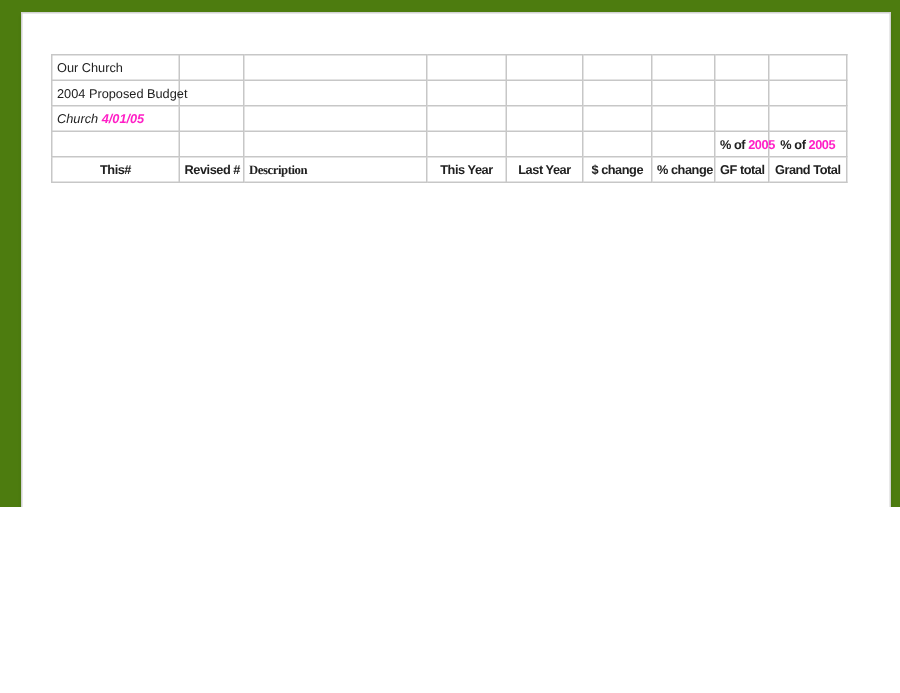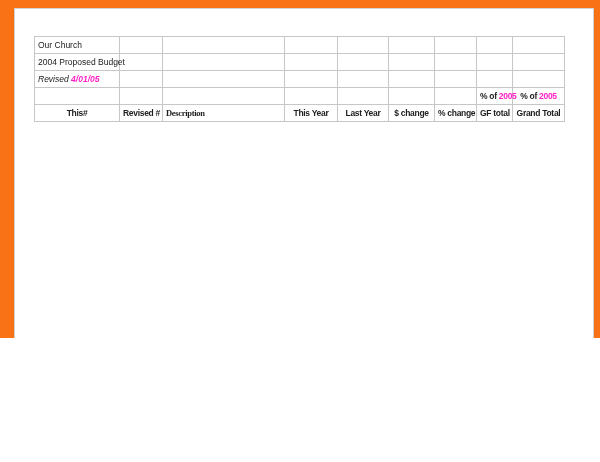--- a/index.html
+++ b/index.html
@@ -1,19 +1,19 @@
 <!DOCTYPE html>
 <html><head>
 <meta charset="utf-8">
 <style>
   html,body{margin:0;padding:0;}
   .canvas{
     position:relative;
     width:600px;height:338px;
-    background:#f97316;
+    background:#4d7c0f;
     font-family:"Liberation Sans", sans-serif;
     overflow:hidden;
   }
   .page{
     position:absolute;
     left:14px;top:8px;
     width:580px;height:446px;
     background:#ffffff;
     border:1px solid #d2d2d2;
     box-shadow:0 2px 2px rgba(0,0,0,0.10);
@@ -81,21 +81,21 @@
             <td></td>
             <td></td>
             <td></td>
             <td></td>
             <td></td>
             <td></td>
             <td></td>
         </tr>
         <tr>
           <td class="tl">
-            <span class="it">Revised</span>
+            <span class="it">Church</span>
             <span class="it b magenta">4/01/05</span>
           </td>
           <td></td>
             <td></td>
             <td></td>
             <td></td>
             <td></td>
             <td></td>
             <td></td>
             <td></td>

